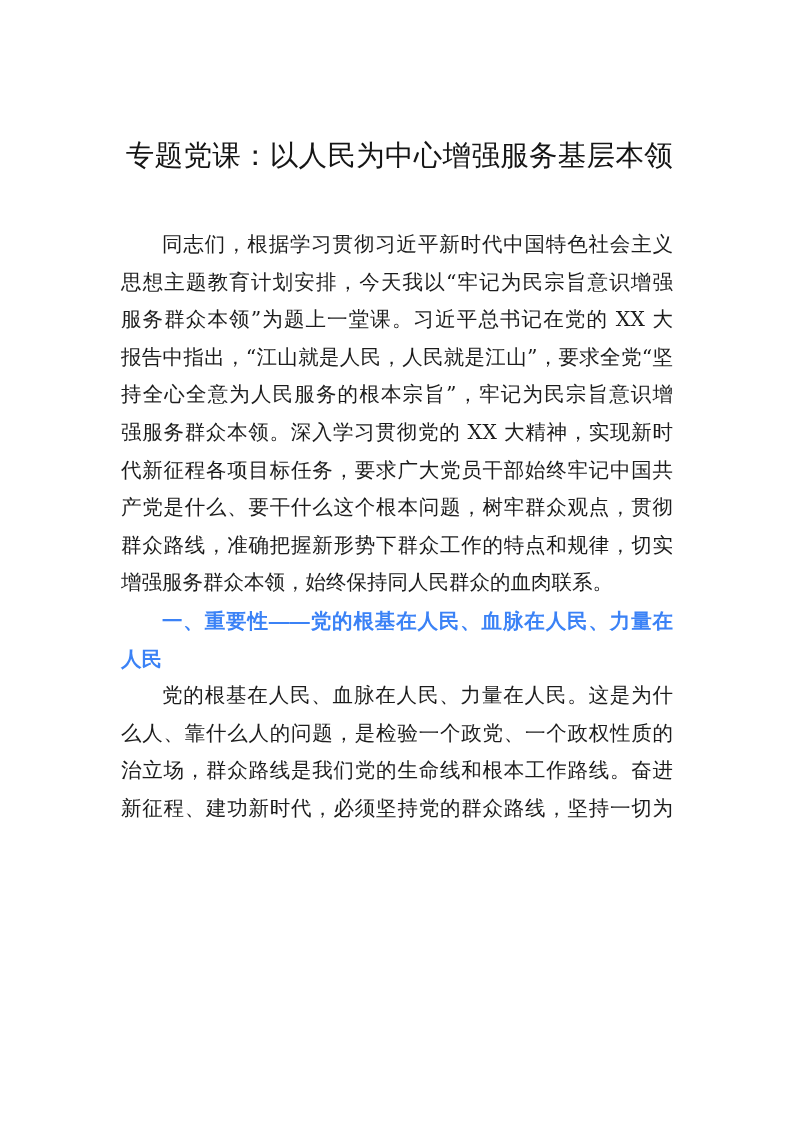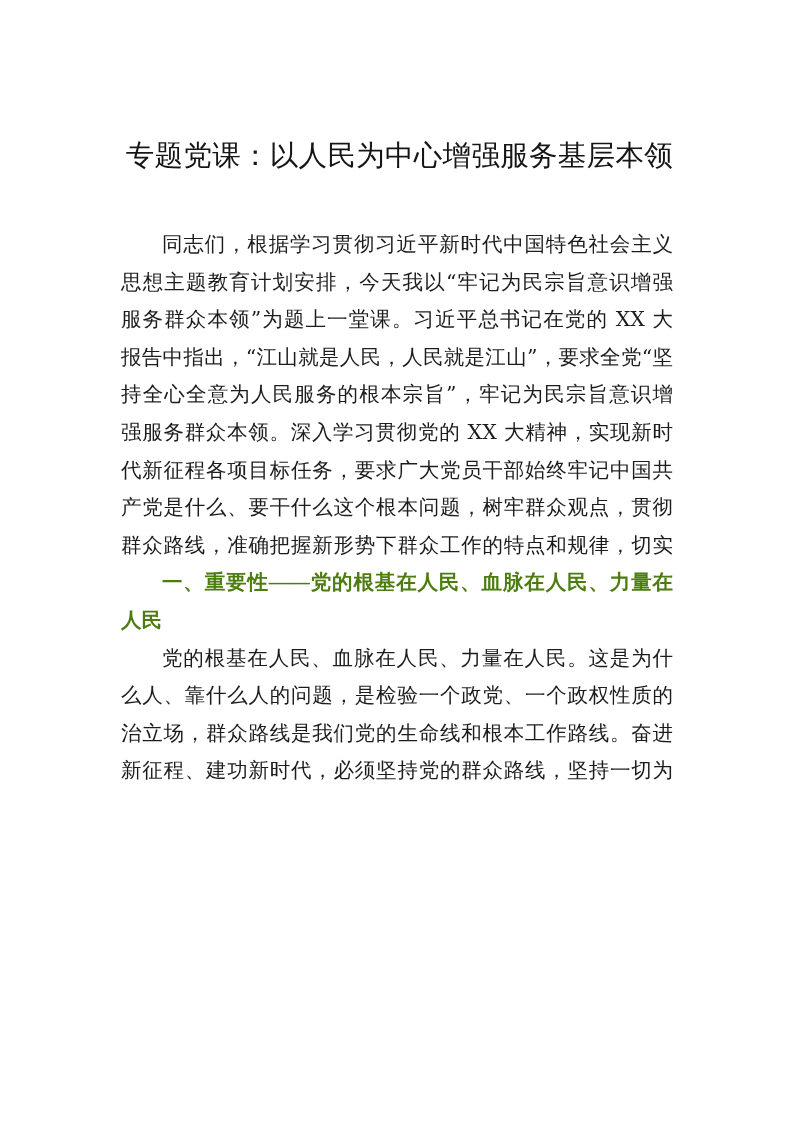--- a/index.html
+++ b/index.html
@@ -51,23 +51,23 @@
       letter-spacing: 0;
       color: #1c1c1c;
     }
     .line.last {
       text-align-last: left;
     }
     .line.indent {
       padding-left: 41px;
     }
     .heading-line {
-      font-family: Liberation Serif, serif;
+      font-family: Liberation Sans, sans-serif;
       font-weight: bold;
-      color: #4d7c0f;
+      color: #3b82f6;
     }
     .heading-line.indent {
       padding-left: 41px;
     }
   </style>
 </head>
 <body>
 
 <div class="page">
   <h1 class="doc-title">专题党课：以人民为中心增强服务基层本领</h1>
@@ -77,20 +77,21 @@
     <div>
       <div class="line indent">同志们，根据学习贯彻习近平新时代中国特色社会主义</div>
       <div class="line">思想主题教育计划安排，今天我以“牢记为民宗旨意识增强</div>
       <div class="line">服务群众本领”为题上一堂课。习近平总书记在党的 XX 大</div>
       <div class="line">报告中指出，“江山就是人民，人民就是江山”，要求全党“坚</div>
       <div class="line">持全心全意为人民服务的根本宗旨”，牢记为民宗旨意识增</div>
       <div class="line">强服务群众本领。深入学习贯彻党的 XX 大精神，实现新时</div>
       <div class="line">代新征程各项目标任务，要求广大党员干部始终牢记中国共</div>
       <div class="line">产党是什么、要干什么这个根本问题，树牢群众观点，贯彻</div>
       <div class="line">群众路线，准确把握新形势下群众工作的特点和规律，切实</div>
+      <div class="line last">增强服务群众本领，始终保持同人民群众的血肉联系。</div>
     </div>
 
     <div>
       <div class="line heading-line indent">一、重要性——党的根基在人民、血脉在人民、力量在</div>
       <div class="line heading-line last">人民</div>
     </div>
 
     <div>
       <div class="line indent">党的根基在人民、血脉在人民、力量在人民。这是为什</div>
       <div class="line">么人、靠什么人的问题，是检验一个政党、一个政权性质的</div>

